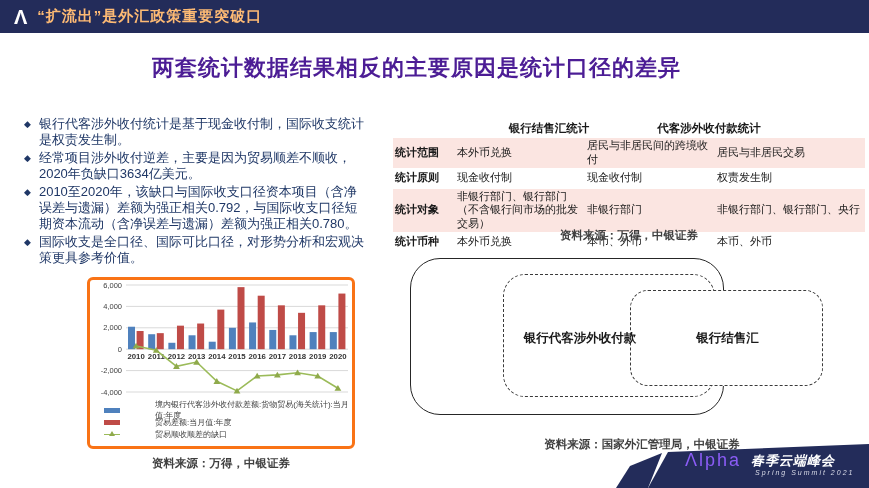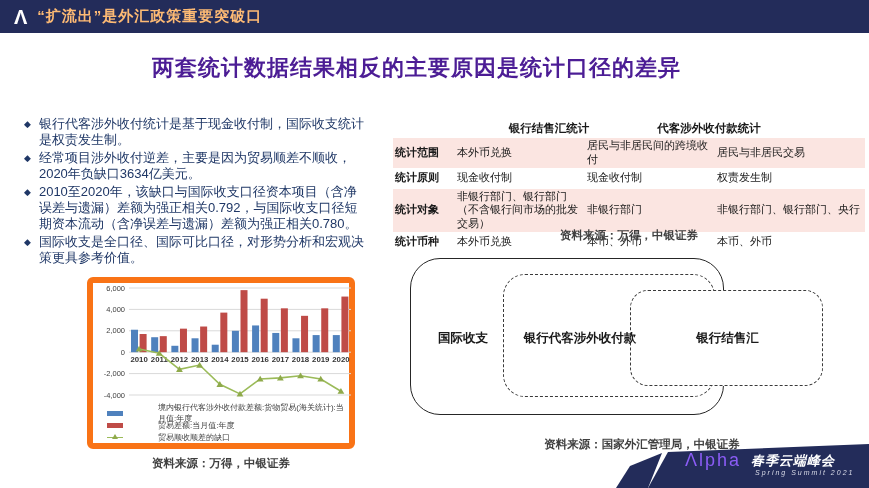--- a/index.html
+++ b/index.html
@@ -12,21 +12,21 @@
   .topbar .bar-title{color:#fdba74;font-size:15px;font-weight:bold;letter-spacing:1px;}
   
   .main-title{position:absolute;left:0;top:53px;width:833px;text-align:center;
               color:#4c1d95;font-size:22px;font-weight:bold;letter-spacing:1px;}
   
   .bullets{position:absolute;left:24px;top:116px;width:345px;}
   .b-item{display:flex;margin-bottom:3px;color:#1f3766;font-size:13px;line-height:1.2;font-weight:500;}
   .b-mark{font-size:9px;margin:3px 8px 0 0;flex:0 0 auto;}
   
   .chart-panel{position:absolute;left:87px;top:277px;width:268px;height:172px;
-               border:6px solid #f97316;border-radius:6px;background:#ffffff;box-sizing:border-box;}
+               border:3px solid #f97316;border-radius:6px;background:#ffffff;box-sizing:border-box;}
   .legend{margin:2px 0 0 14px;}
   .legend-row{display:flex;align-items:center;height:12px;font-size:8px;color:#404040;gap:31px;}
   .swatch{width:16px;height:5px;margin-right:4px;flex:0 0 auto;}
   .swatch-line{width:16px;height:7px;margin-right:4px;position:relative;flex:0 0 auto;}
   .swatch-line .ln{position:absolute;left:0;top:3px;width:16px;height:1px;}
   .swatch-line .tri{position:absolute;left:5px;top:0;width:0;height:0;
         border-left:3.5px solid transparent;border-right:3.5px solid transparent;}
   .src{position:absolute;font-size:11.5px;font-weight:bold;color:#3f3f3f;text-align:center;}
   .src-chart{left:87px;top:456px;width:268px;}
   .src-table{left:393px;top:228px;width:472px;}
@@ -200,21 +200,20 @@
         <div class="t-cell">本外币兑换</div>
         <div class="t-cell">本币、外币</div>
         <div class="t-cell">本币、外币</div>
       </div>
     </div>
   <div class="src src-table">资料来源：万得，中银证券</div>
 
   <div class="diagram-box box-outer"></div>
   <div class="diagram-box box-middle"></div>
   <div class="diagram-box box-inner"></div>
-  <div class="diag-label lbl-outer">国际收支</div>
   <div class="diag-label lbl-middle">银行代客涉外收付款</div>
   <div class="diag-label lbl-inner">银行结售汇</div>
   <div class="src src-diagram">资料来源：国家外汇管理局，中银证券</div>
 
   <div class="banner">
     <svg width="269" height="50">
       <polygon points="630,466 662,453 648,488 616,488" transform="translate(-600,-438)" fill="#232c5a"></polygon>
       <polygon points="668,452 869,444 869,488 648,488" transform="translate(-600,-438)" fill="#232c5a"></polygon>
     </svg>
     <span class="brand">Λlpha</span>

